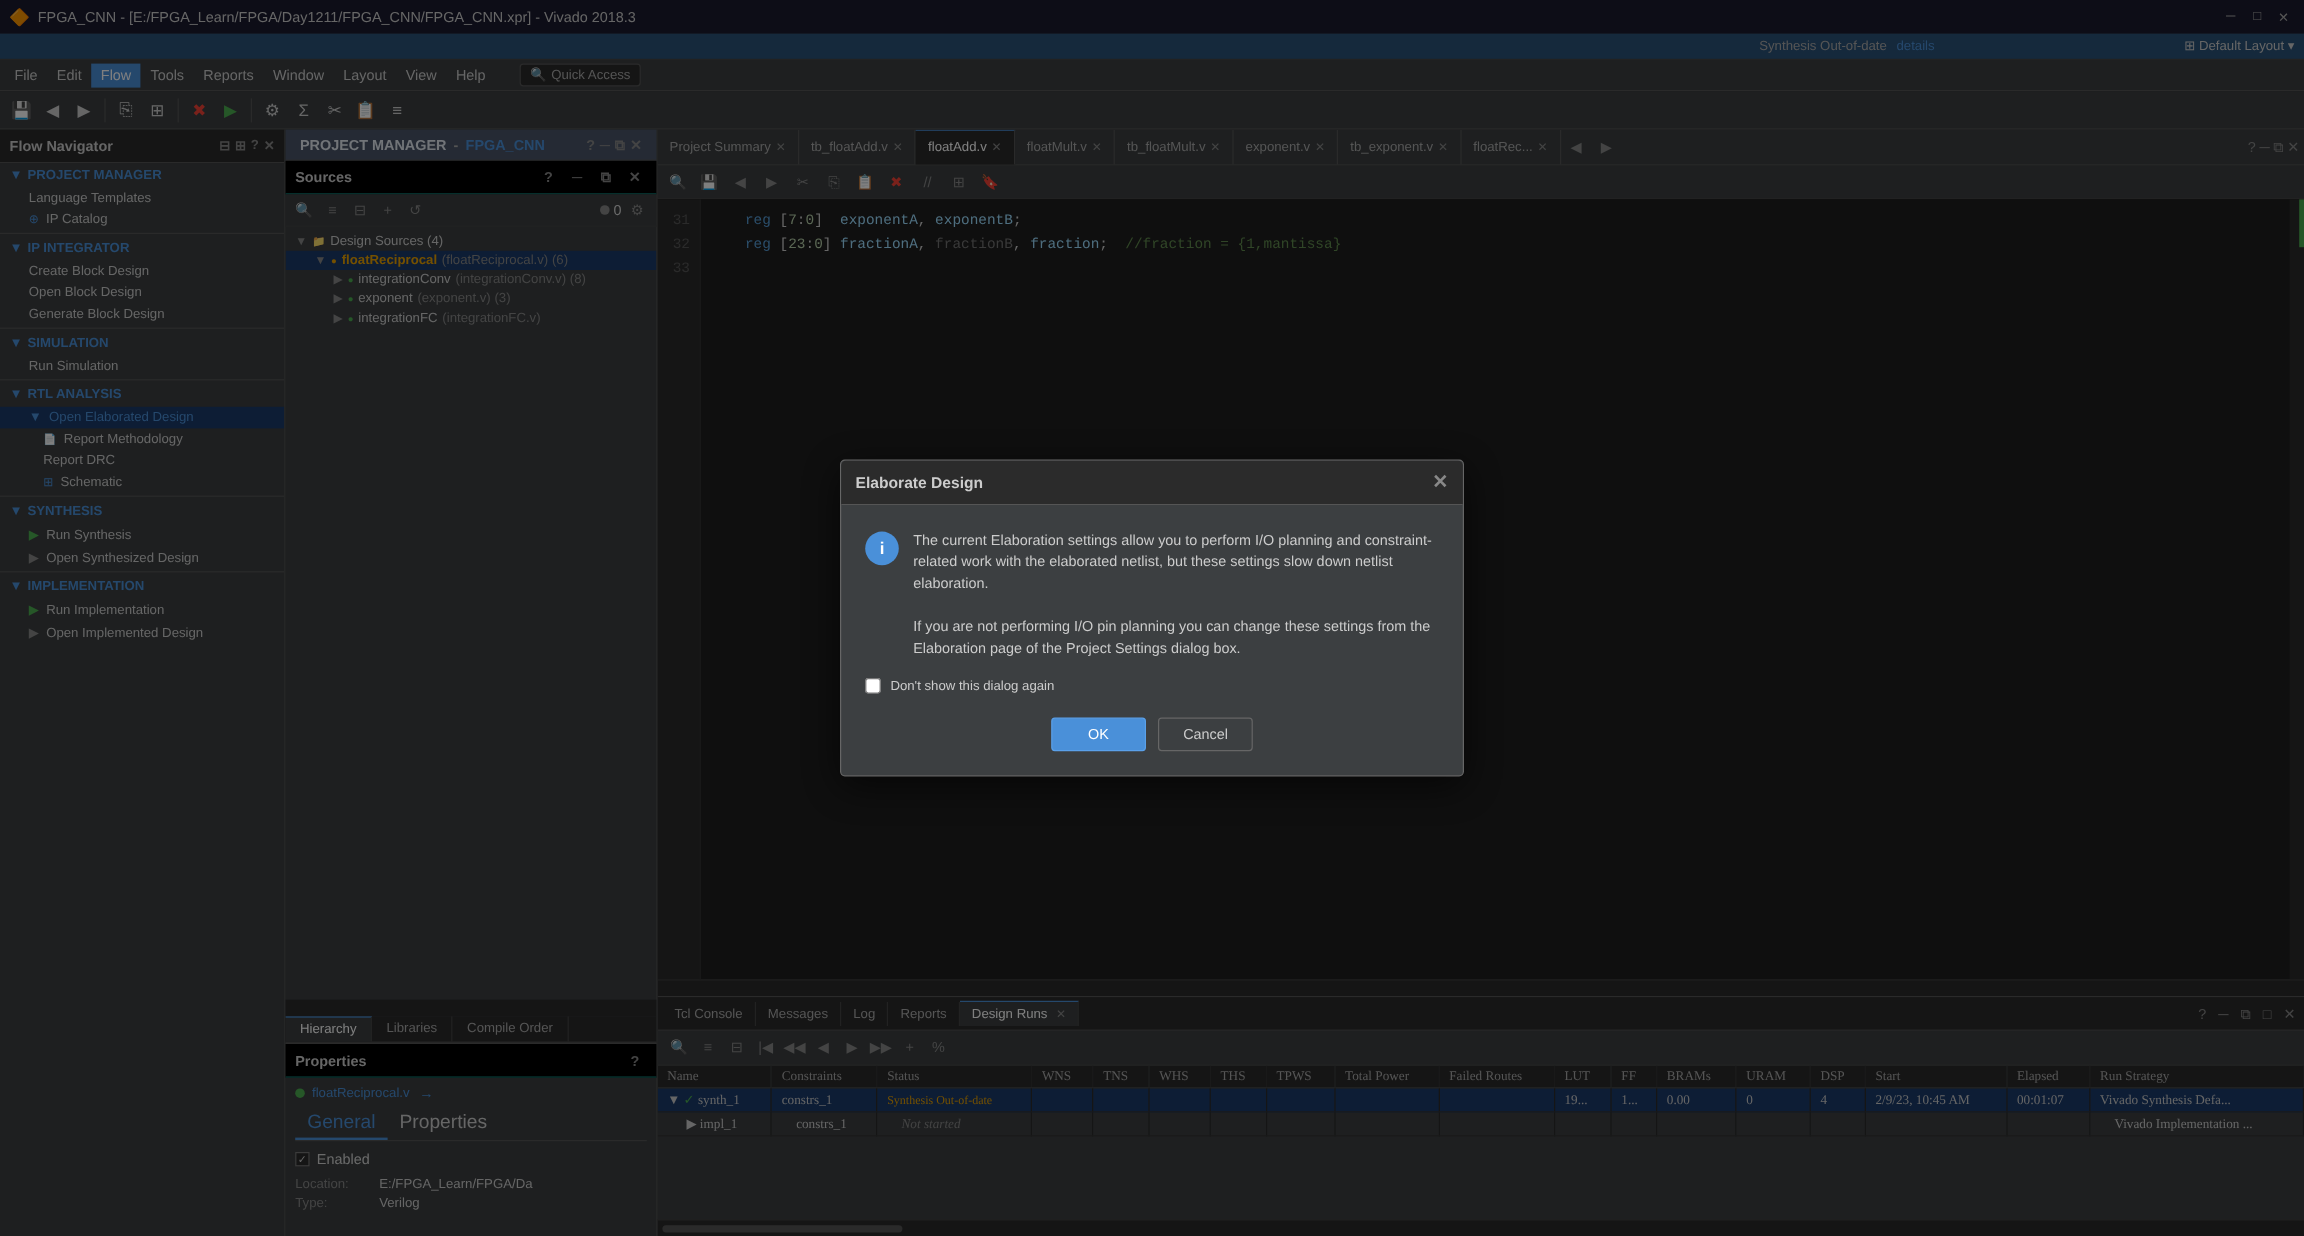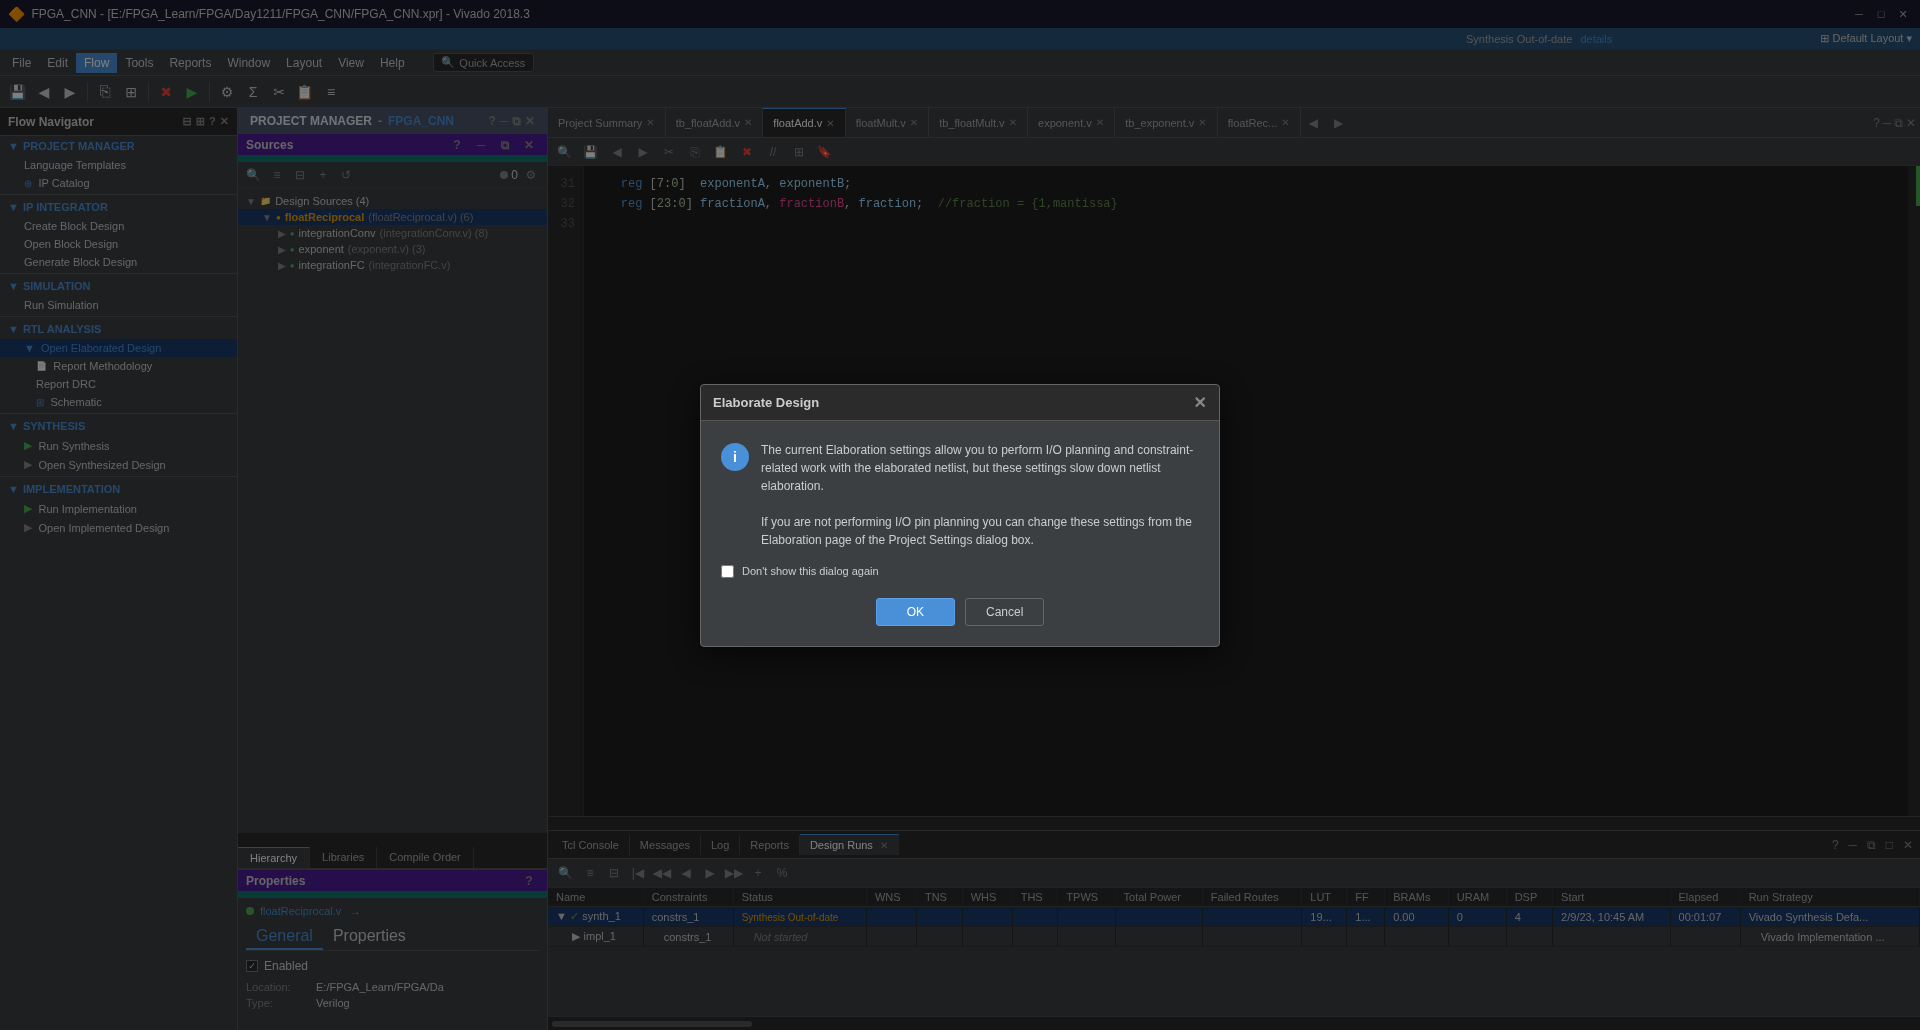--- a/index.html
+++ b/index.html
@@ -41,21 +41,21 @@
     .nav-item.indent1 { padding-left: 24px; }
     .nav-item.indent2 { padding-left: 36px; }
     .nav-item .play-icon { color: #4CAF50; }
     .nav-item .arrow-icon { color: #888; }
     
     
     .middle-panel { width: 310px; background: #3c3f41; border-right: 1px solid #555; display: flex; flex-direction: column; }
     
     
     .sources-panel { flex: 1; display: flex; flex-direction: column; border-bottom: 1px solid #555; }
-    .panel-header { background: #4c1d95; padding: 4px 8px; font-size: 12px; font-weight: bold; color: #ccc; display: flex; align-items: center; justify-content: space-between; border-bottom: 7px solid #0f766e; height: 28px; }
+    .panel-header { background: #000000; padding: 4px 8px; font-size: 12px; font-weight: bold; color: #ccc; display: flex; align-items: center; justify-content: space-between; border-bottom: 1px solid #0f766e; height: 28px; }
     .panel-toolbar { background: #3c3f41; padding: 3px 6px; display: flex; align-items: center; gap: 3px; border-bottom: 1px solid #444; }
     .panel-tb-btn { width: 20px; height: 20px; display: flex; align-items: center; justify-content: center; color: #888; font-size: 12px; cursor: pointer; }
     .sources-tree { flex: 1; overflow-y: auto; padding: 4px 0; }
     .tree-item { padding: 2px 8px; font-size: 11px; color: #ccc; cursor: pointer; display: flex; align-items: center; gap: 4px; }
     .tree-item.selected { background: #1a3a6a; }
     .tree-icon-green { color: #4CAF50; font-size: 8px; }
     .tree-icon-orange { color: #e8a000; font-size: 8px; }
     
     
     .properties-panel { height: 160px; display: flex; flex-direction: column; }
@@ -104,21 +104,21 @@
     .bottom-tab { padding: 4px 10px; font-size: 11px; color: #aaa; cursor: pointer; border-right: 1px solid #444; }
     .bottom-tab.active { background: #3c3f41; color: #fff; border-top: 1px solid #4a90d9; }
     .bottom-tab-close { color: #888; margin-left: 4px; font-size: 10px; }
     .bottom-tab-icons { margin-left: auto; display: flex; gap: 4px; }
     .bottom-tab-icon { color: #888; font-size: 12px; cursor: pointer; padding: 0 3px; }
     
     .design-runs-toolbar { padding: 4px 8px; display: flex; align-items: center; gap: 4px; border-bottom: 1px solid #444; background: #3c3f41; }
     .dr-btn { width: 20px; height: 20px; display: flex; align-items: center; justify-content: center; color: #888; cursor: pointer; font-size: 12px; }
     
     .design-runs-table { flex: 1; overflow: auto; }
-    table { width: 100%; border-collapse: collapse; font-size: 11px; }
+    table { width: 100%; border-collapse: collapse; font-size: 11px; font-family: Liberation Serif, serif; }
     th { background: #2b2b2b; color: #aaa; padding: 3px 8px; text-align: left; border-bottom: 1px solid #444; border-right: 1px solid #333; font-weight: normal; white-space: nowrap; position: sticky; top: 0; }
     td { padding: 3px 8px; border-bottom: 1px solid #333; border-right: 1px solid #2b2b2b; color: #ccc; white-space: nowrap; }
     tr.selected td { background: #1a3a6a; }
     tr.impl td { padding-left: 20px; }
     .status-badge { font-size: 10px; color: #e8a000; }
     .not-started { color: #888; font-style: italic; }
     
     
     .synth-status { background: #2b5278; padding: 4px 8px; font-size: 11px; color: #aaa; display: flex; align-items: center; justify-content: flex-end; gap: 8px; height: 22px; border-bottom: 1px solid #444; }
     .synth-status .details { color: #4a90d9; cursor: pointer; }
@@ -499,21 +499,21 @@
       <span class="ed-btn">🔖</span>
     </div>
 
 
     <div class="code-editor" style="position: relative; flex: 1;">
       <div class="line-numbers">
         31<br>32<br>33<br>
       </div>
       <div class="code-content">
         <div class="code-line">    <span class="kw">reg</span> [<span class="num">7</span>:<span class="num">0</span>]  <span style="color:#9cdcfe;">exponentA</span>, <span style="color:#9cdcfe;">exponentB</span>;</div>
-        <div class="code-line">    <span class="kw">reg</span> [<span class="num">23</span>:<span class="num">0</span>] <span style="color:#9cdcfe;">fractionA</span>, <span style="color:#ec4899;">fractionB</span>, <span style="color:#9cdcfe;">fraction</span>;  <span class="cm">//fraction = {1,mantissa}</span></div>
+        <div class="code-line">    <span class="kw">reg</span> [<span class="num">23</span>:<span class="num">0</span>] <span style="color:#9cdcfe;">fractionA</span>, <span style="color:#737373;">fractionB</span>, <span style="color:#9cdcfe;">fraction</span>;  <span class="cm">//fraction = {1,mantissa}</span></div>
       </div>
       <div class="editor-scrollbar-right">
         <div class="green-bar"></div>
       </div>
     </div>
 
     <div class="bottom-scroll">
       <div style="height: 100%; display:flex; align-items:center;">
         <div style="flex:1; background: #2b2b2b;"></div>
       </div>

